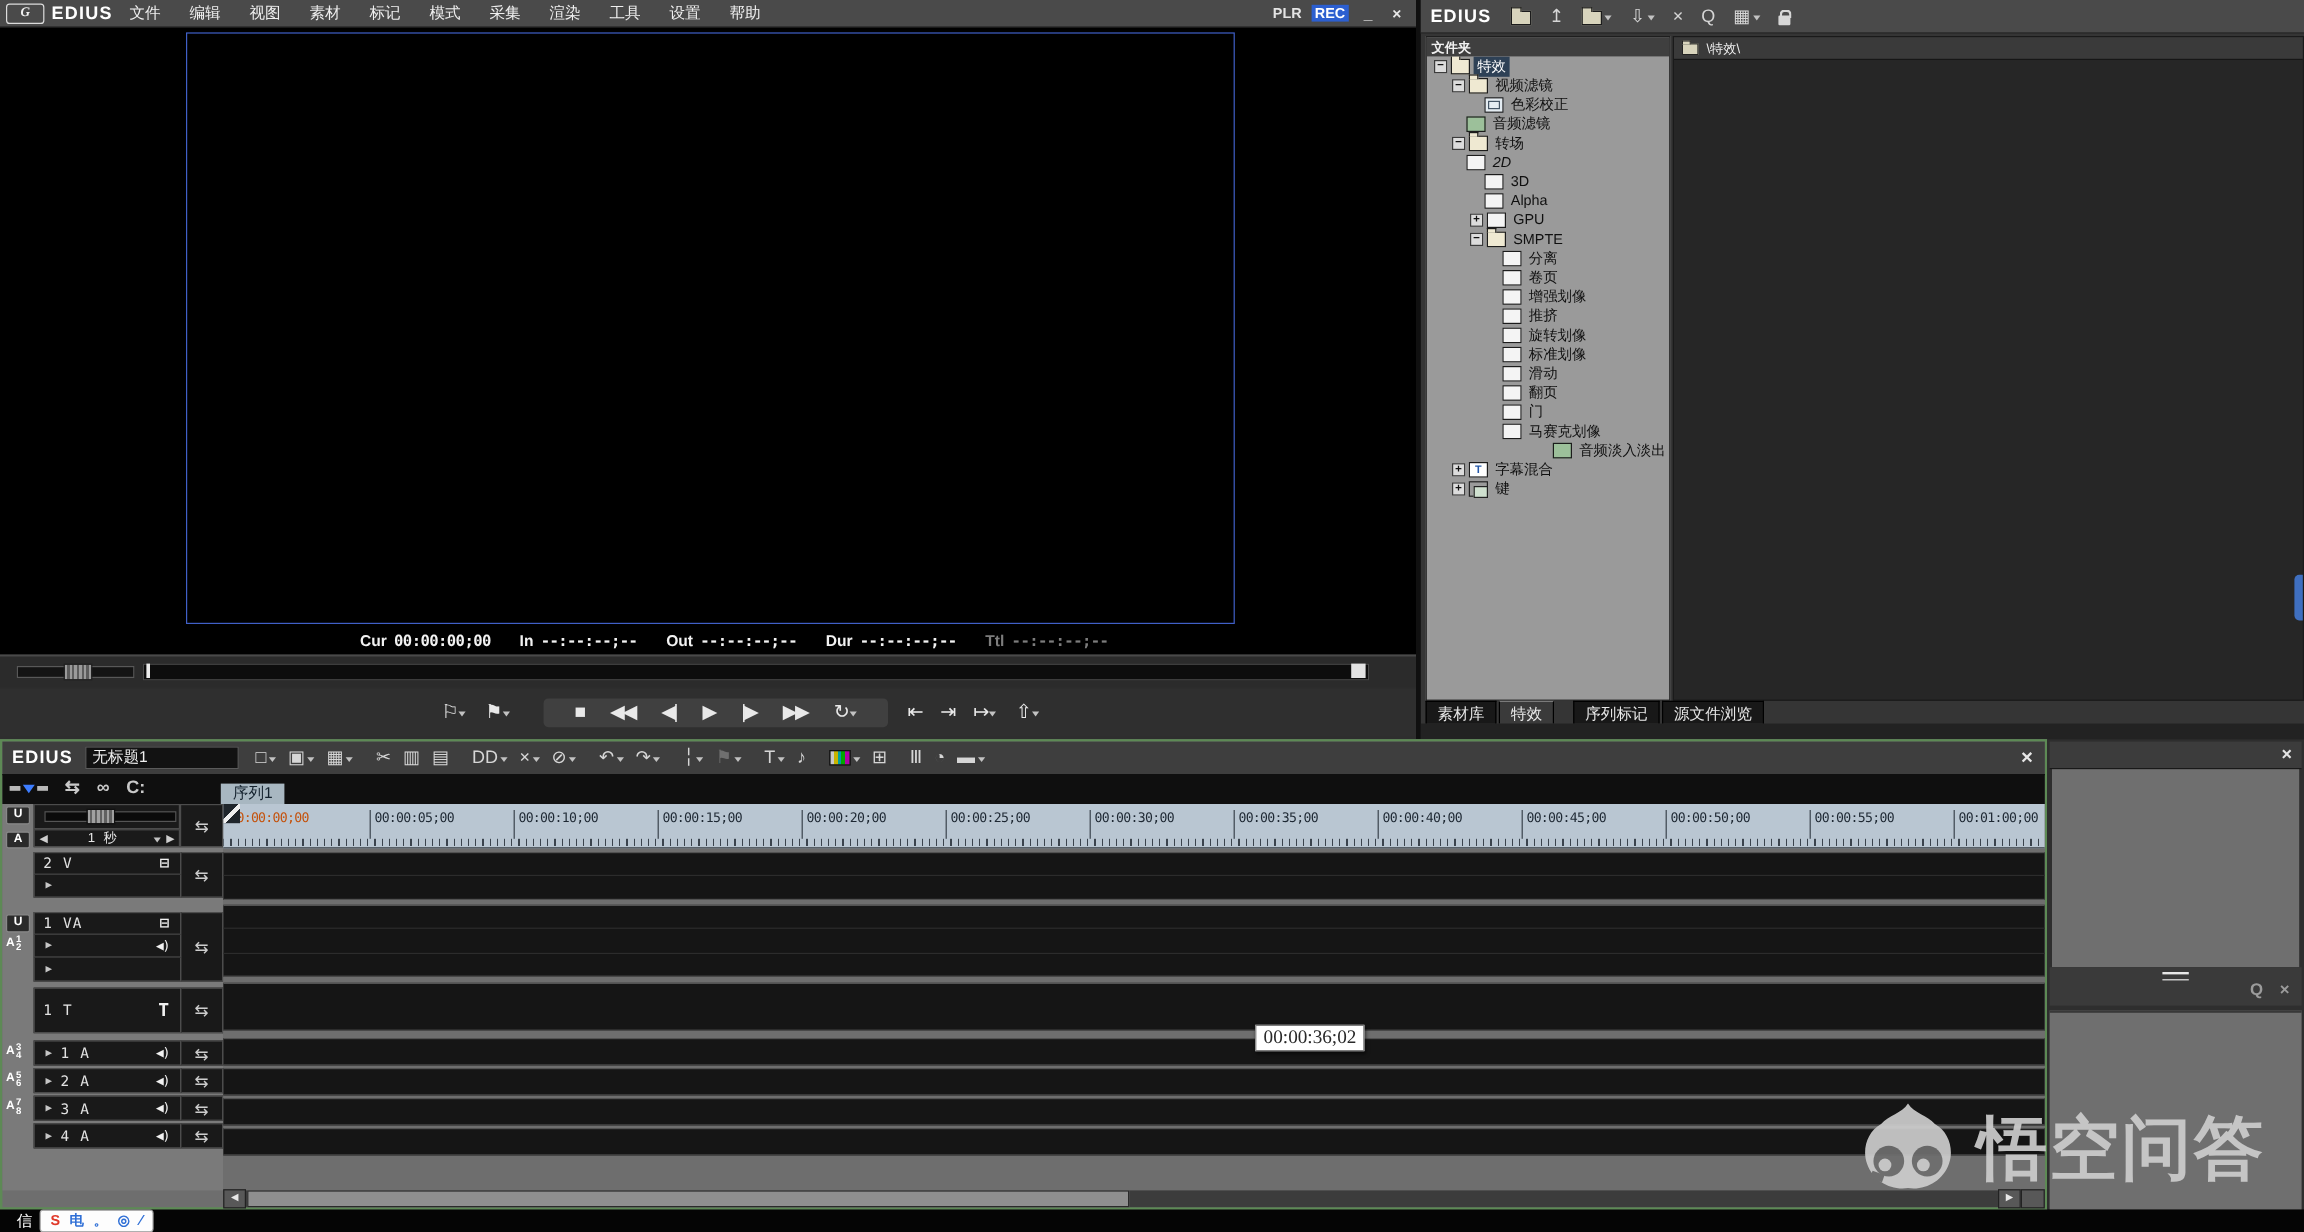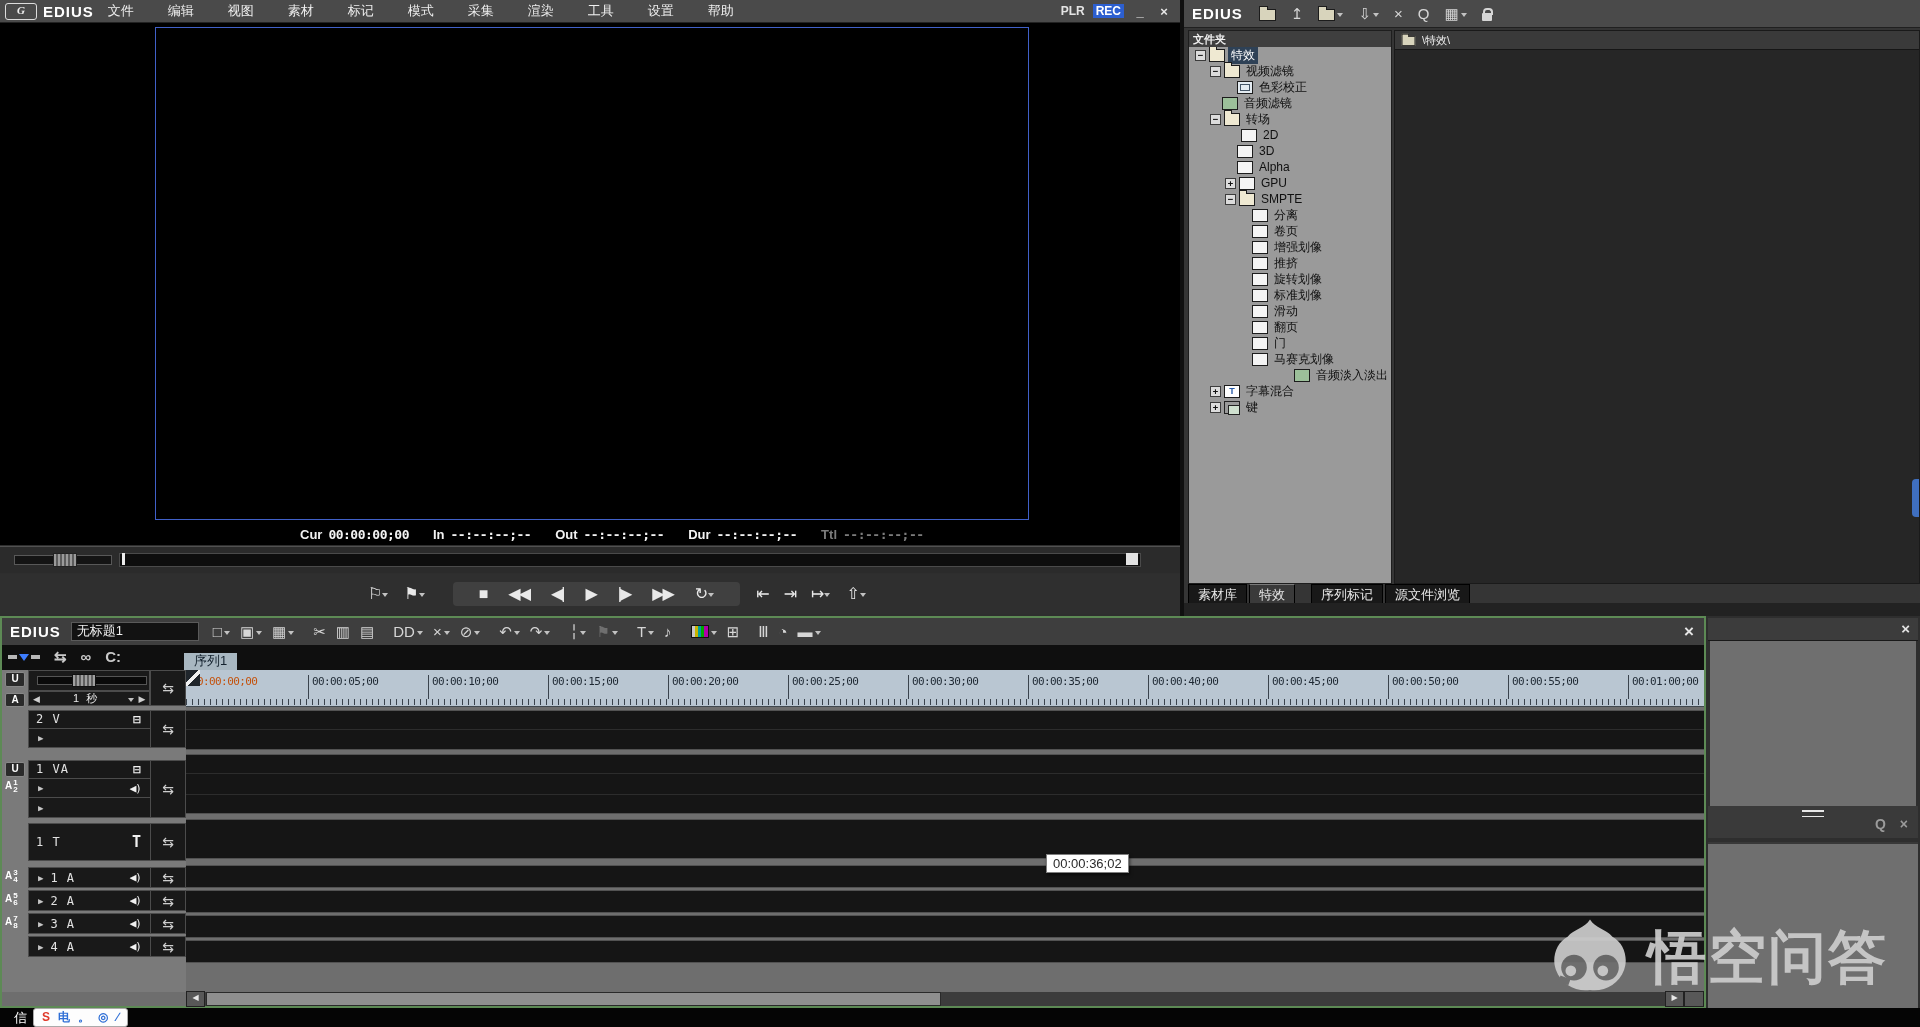--- a/index.html
+++ b/index.html
@@ -18,21 +18,21 @@
     background:linear-gradient(90deg,#c8c8c8 0 3px,#c8b400 3px 6px,#00a0a0 6px 9px,#00a800 9px 12px,#b000a8 12px 16px);}
   .patch-glyph{display:inline-flex;align-items:center;gap:2px;}
   .patch-glyph i{width:9px;height:4px;background:#b8b8b8;display:inline-block;}
   .patch-glyph b{width:0;height:0;border:5px solid transparent;border-top:7px solid #3d7dff;display:inline-block;margin-top:6px;}
   
   #player-window{left:0;top:0;width:1180px;height:616px;background:#2e2e2e;position:absolute;}
   #menubar{position:absolute;left:0;top:0;right:0;height:22px;background:#4a4a4a;display:flex;align-items:center;gap:0;border-bottom:1px solid #222;}
   .logo-badge{width:30px;height:15px;border:1px solid #dcdcdc;border-radius:3px;margin:0 6px 0 5px;
     font:italic bold 11px/13px "Liberation Serif",serif;color:#f0f0f0;text-align:center;}
   .brand{font-weight:bold;font-size:15px;letter-spacing:1px;color:#fff;margin-right:14px;}
-  #menu-items{display:flex;gap:34px;font-size:13px;color:#efefef;}
+  #menu-items{display:flex;gap:24px;font-size:13px;color:#efefef;}
   .mb-right{margin-left:auto;display:flex;align-items:center;gap:8px;margin-right:8px;font-weight:bold;font-size:12px;}
   .rec{background:#2c5fd0;color:#fff;padding:0 3px;}
   .winbtn{color:#e8e8e8;font-weight:bold;font-size:13px;width:16px;text-align:center;}
   #preview{position:absolute;left:0;top:23px;right:0;height:522px;background:#000;}
   #safe-rect{position:absolute;left:155px;top:4px;width:872px;height:491px;border:1px solid #4060c8;}
   #timecode-row{position:absolute;left:300px;bottom:3px;display:flex;gap:24px;font-size:13px;}
   .tc-group{display:flex;gap:6px;align-items:baseline;}
   .tc-label{font-weight:bold;color:#f2f2f2;font-size:13px;}
   .tc-value{font-family:"DejaVu Sans Mono",monospace;font-weight:bold;color:#f2f2f2;font-size:13px;letter-spacing:-0.5px;}
   .tc-group.dim .tc-label,.tc-group.dim .tc-value{color:#7c7c7c;}
@@ -153,21 +153,21 @@
   #status-items{display:flex;align-items:center;margin-left:1160px;height:14px;}
   .status-item{border-left:1px solid #d0d0d0;padding:0 10px;white-space:nowrap;height:14px;line-height:14px;}
   .status-item:last-child{border-right:1px solid #d0d0d0;}
   .disk-icon{display:inline-block;width:13px;height:10px;background:#e8e8e8;border-radius:1px;position:relative;top:1px;}
   .disk-icon::after{content:'';position:absolute;left:2px;top:2px;right:2px;height:3px;background:#1a4a8a;}
   #ime-guard{margin-left:14px;font-size:13px;color:#fff;}
   #ime-bar{margin-left:6px;background:#fdfdfd;border-radius:3px;height:17px;display:flex;align-items:center;gap:8px;padding:0 8px;border:1px solid #aaa;}
   .ime-icon{font-size:12px;font-weight:bold;line-height:15px;}
   
   #tooltip{position:absolute;left:1046px;top:854px;background:#ffffff;border:1px solid #7e7e7e;color:#2a2a2a;
-    font-family:Liberation Sans, sans-serif;font-size:13px;padding:1px 6px;box-shadow:1px 2px 3px rgba(0,0,0,.55);}
+    font-family:Liberation Serif, serif;font-size:16px;padding:1px 6px;box-shadow:1px 2px 3px rgba(0,0,0,.55);}
   #watermark{position:absolute;left:1542px;top:918px;display:flex;align-items:center;gap:10px;opacity:.92;pointer-events:none;}
   #watermark svg{flex:none;}
   #wm-text{font-size:58px;font-weight:bold;color:#cdcdcd;letter-spacing:2px;white-space:nowrap;}
 </style>
 </head>
 <body>
 
 <div id="screen">
 
   <section id="player-window">
@@ -336,21 +336,21 @@
           <div class="tree-row" style="padding-left: 21px;">
             <span style="width: 9px;">&nbsp;</span>
             <span class="ti audio"></span>
             <span class="tree-label">音频滤镜</span>
           </div>
           <div class="tree-row" style="padding-left: 21px;">
             <span class="exp">−</span>
             <span class="ti folder"></span>
             <span class="tree-label">转场</span>
           </div>
-          <div class="tree-row" style="padding-left: 40px;">
+          <div class="tree-row" style="padding-left: 21px; font-style: italic;">
             <span style="width: 9px;">&nbsp;</span>
             <span class="ti transition"></span>
             <span class="tree-label">2D</span>
           </div>
           <div class="tree-row" style="padding-left: 36px;">
             <span style="width: 9px;">&nbsp;</span>
             <span class="ti transition"></span>
             <span class="tree-label">3D</span>
           </div>
           <div class="tree-row" style="padding-left: 36px;">

